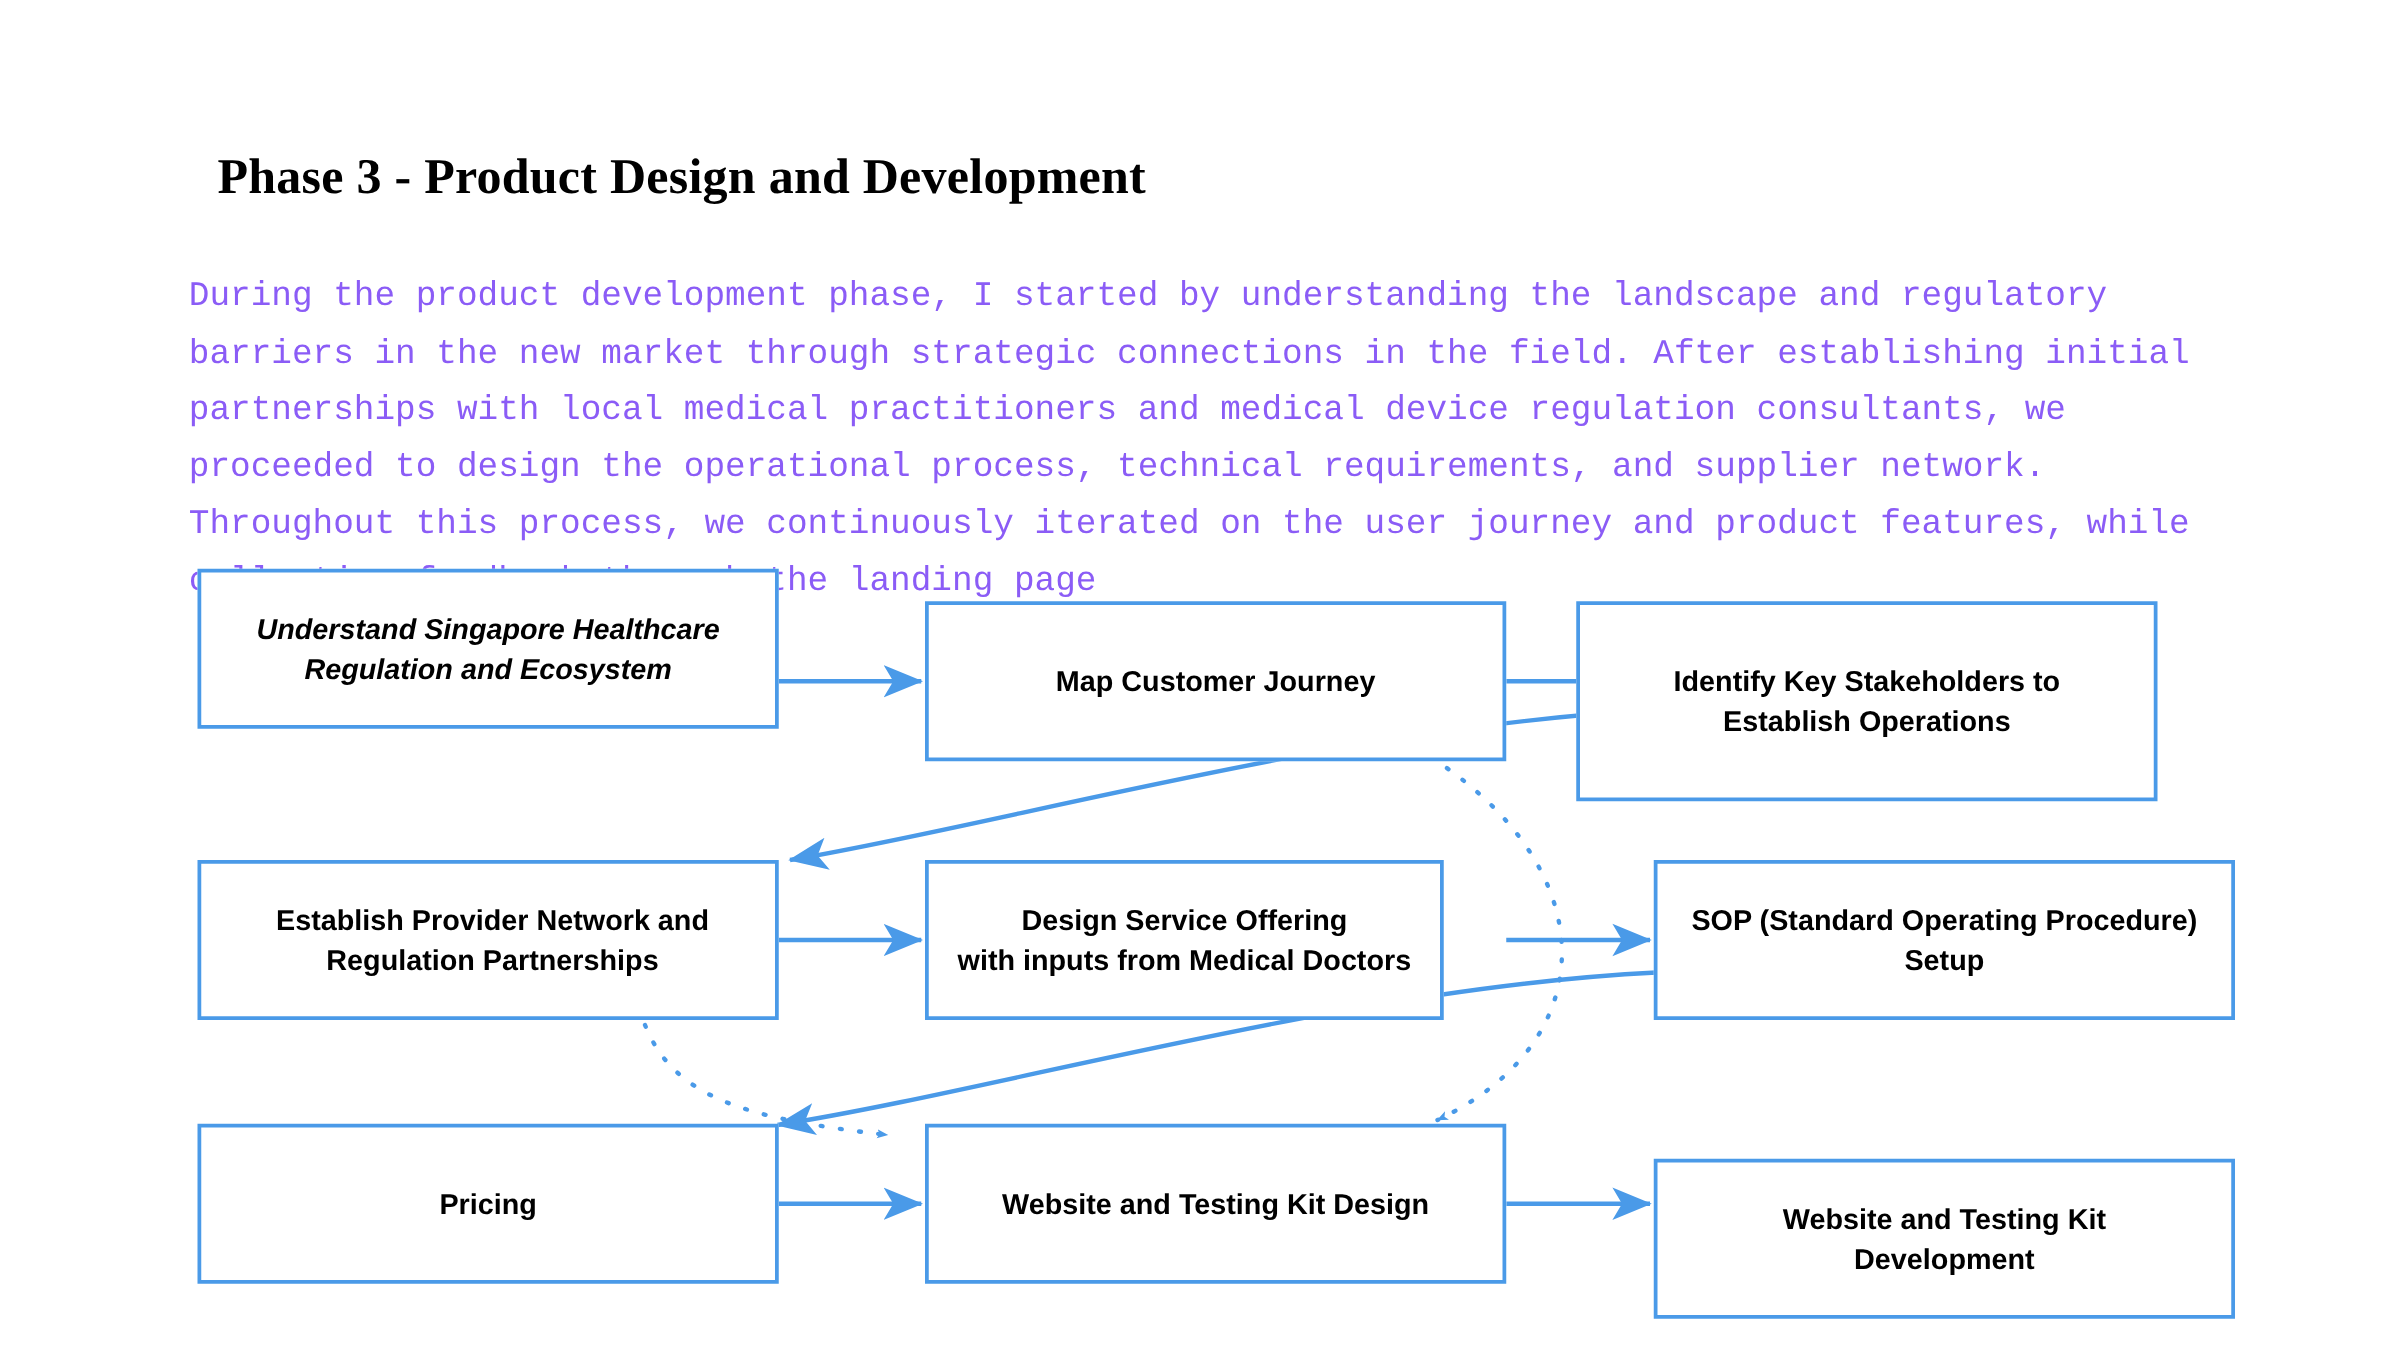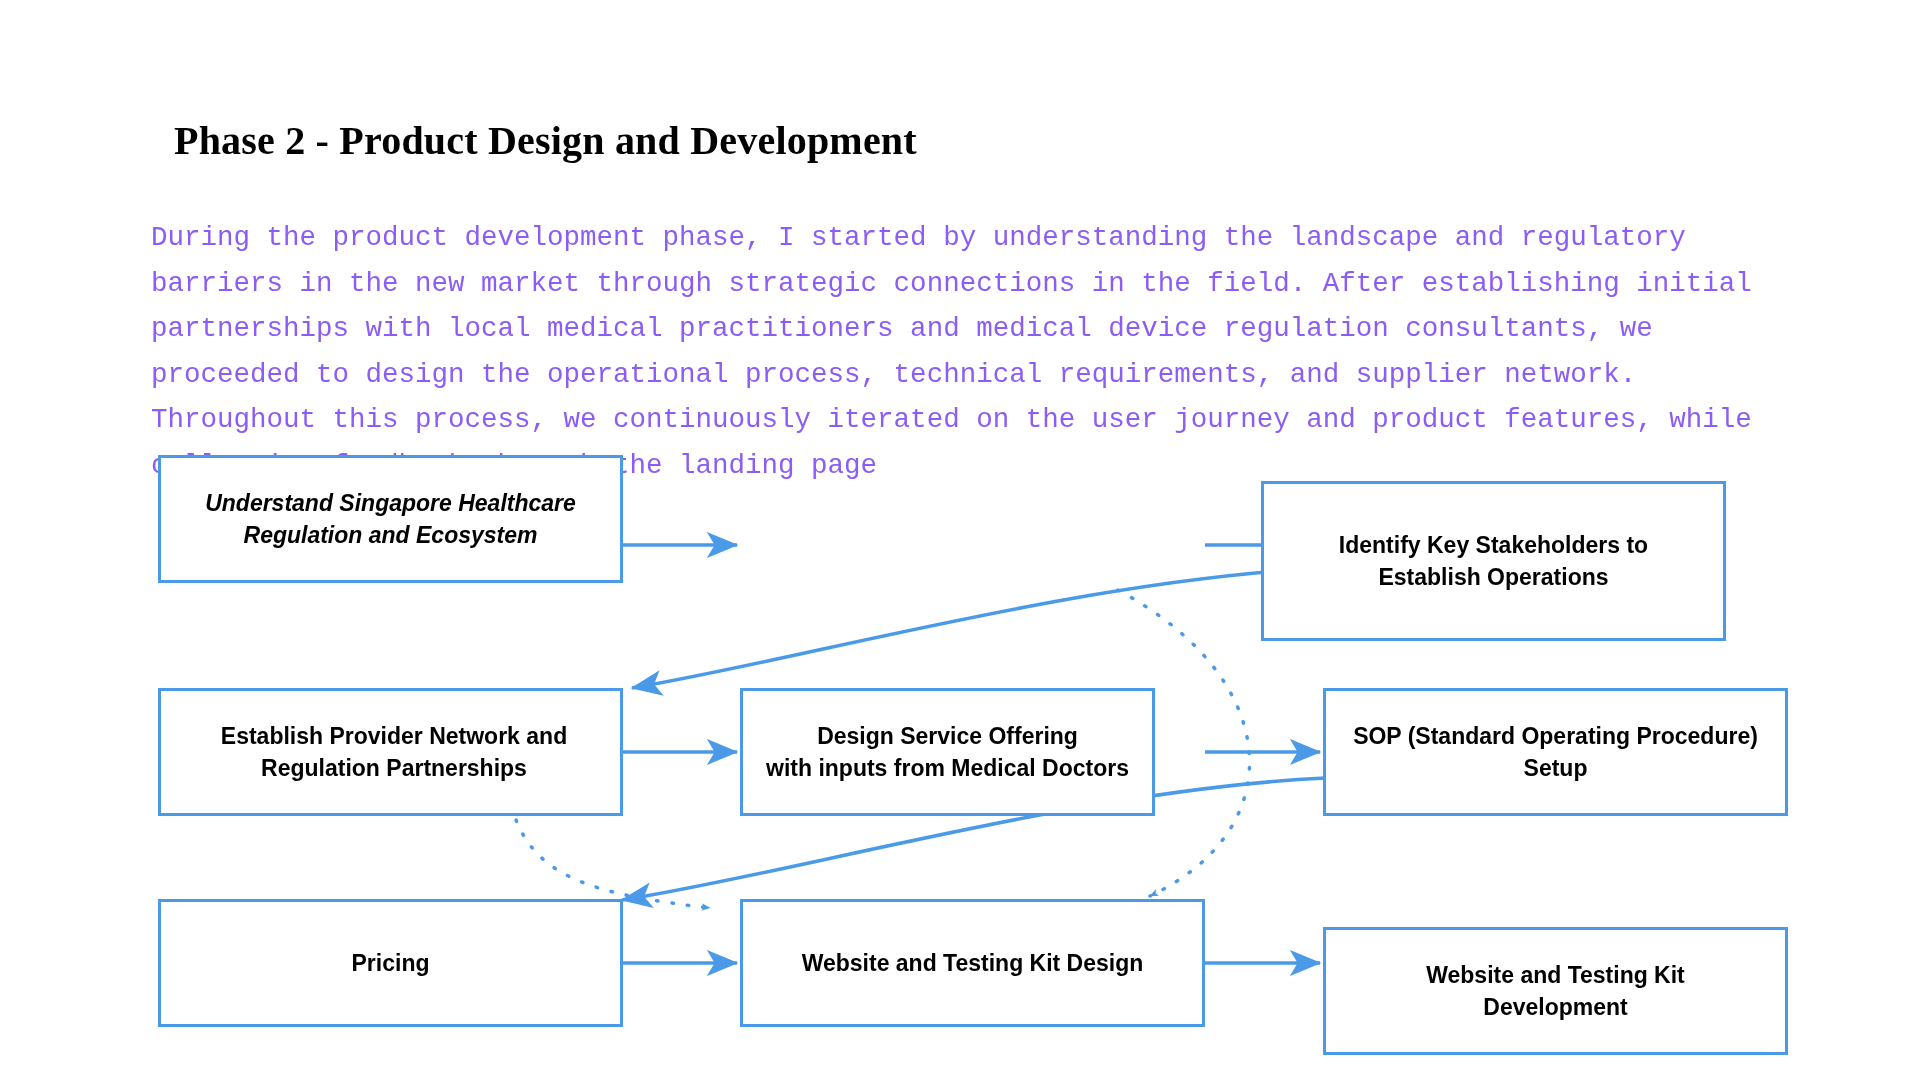--- a/index.html
+++ b/index.html
@@ -85,21 +85,21 @@
   .node .label {
     display: block;
     width: 100%;
   }
 </style>
 </head>
 <body>
 
 <div id="page">
 
-  <div id="title">Phase 2 - Product Design and Development</div>
+  <div id="title">Phase 3 - Product Design and Development</div>
 
   <div id="paragraph">During the product development phase, I started by understanding the landscape and regulatory barriers in the new market through strategic connections in the field. After establishing initial partnerships with local medical practitioners and medical device regulation consultants, we proceeded to design the operational process, technical requirements, and supplier network. Throughout this process, we continuously iterated on the user journey and product features, while collecting feedback through the landing page</div>
 
   <div id="diagram">
 
     <svg id="connectors" viewBox="0 0 1920 1080">
       <defs>
         <marker id="arrowSolid" markerWidth="10" markerHeight="10" refX="8.6" refY="4" orient="auto" markerUnits="strokeWidth">
           <path d="M0,0.3 L9,4 L0,7.7 L2.2,4 Z" fill="#4a9ae8"></path>
         </marker>
@@ -126,20 +126,23 @@
 
       <path d="M1118,590 C1285,680 1290,830 1150,896" fill="none" stroke="#4a9ae8" stroke-width="3.5" stroke-dasharray="1.5 14" stroke-linecap="round" marker-end="url(#arrowDotted)"></path>
 
       <path d="M516,820 C540,880 600,895 710,908" fill="none" stroke="#4a9ae8" stroke-width="3.5" stroke-dasharray="1.5 14" stroke-linecap="round" marker-end="url(#arrowDotted)"></path>
     </svg>
 
     <div class="node" style="left:158px; top:455px; width:465px; height:128px;font-style:italic;">
       <span class="label">Understand Singapore Healthcare<br>Regulation and Ecosystem</span>
     </div>
 
+    <div class="node" style="left:740px; top:481px; width:465px; height:128px;">
+      <span class="label">Map Customer Journey</span>
+    </div>
 
     <div class="node" style="left:1261px; top:481px; width:465px; height:160px;">
       <span class="label">Identify Key Stakeholders to<br>Establish Operations</span>
     </div>
 
     <div class="node" style="left:158px; top:688px; width:465px; height:128px;padding-left:17px;">
       <span class="label">Establish Provider Network and<br>Regulation Partnerships</span>
     </div>
 
     <div class="node" style="left:740px; top:688px; width:415px; height:128px;">

